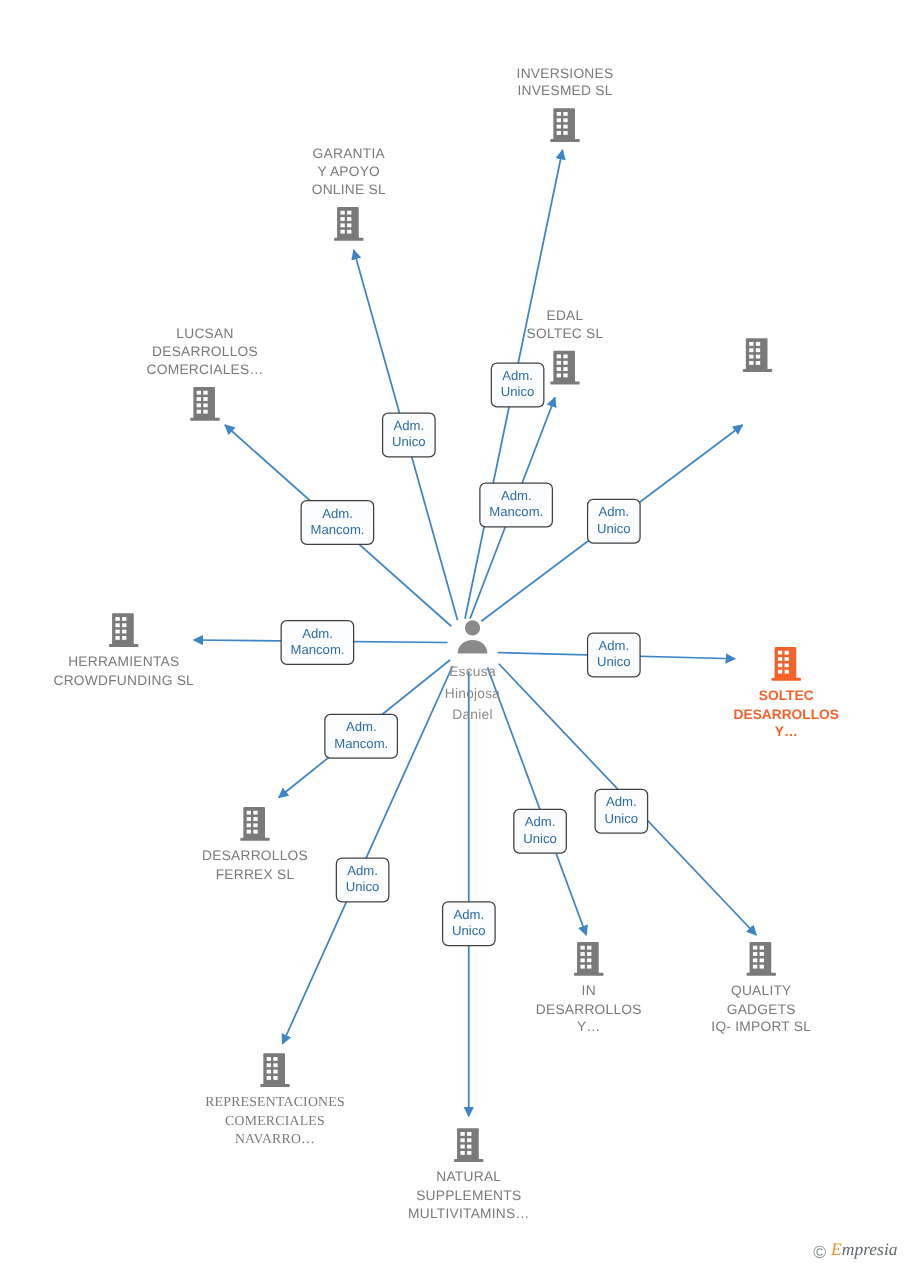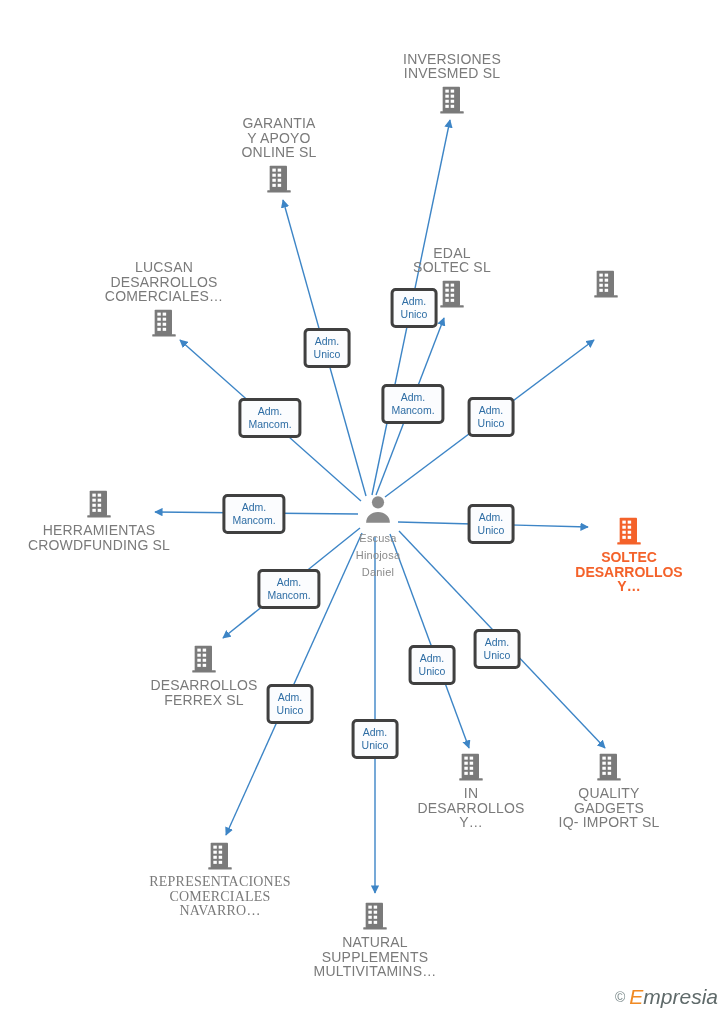--- a/index.html
+++ b/index.html
@@ -2,35 +2,35 @@
 <html><head>
 <meta charset="utf-8">
 <style>
   html,body{margin:0;padding:0;background:#ffffff;}
   body{width:728px;height:1015px;position:relative;overflow:hidden;
        font-family:"Liberation Sans","DejaVu Sans",sans-serif;}
   #stage{position:absolute;left:0;top:0;width:728px;height:1015px;}
   svg.edges{position:absolute;left:0;top:0;width:728px;height:1015px;}
   .node{position:absolute;transform:translate(-50%,0);text-align:center;width:170px;}
   .node .ico{display:block;line-height:0;margin:0 auto;}
-  .node .lbl{display:block;font-size:14px;line-height:14.6px;color:#7a7a7a;
+  .node .lbl{display:block;font-size:11px;line-height:14.6px;color:#7a7a7a;
              letter-spacing:.2px;white-space:pre-line;}
   .node.person .lbl{color:#8a8a8a;font-size:11px;line-height:17px;}
   .node.highlight .lbl{color:#f4622a;font-weight:bold;letter-spacing:0;}
   .node.above .lbl{margin-bottom:3px;}
   .node.below .lbl{margin-top:3px;}
   .elabel{position:absolute;transform:translate(-50%,-50%);
-          border:3px solid #404040;border-radius:5px;background:#fbfcfe;
+          border:1px solid #404040;border-radius:5px;background:#fbfcfe;
           color:#2e6da4;font-size:10.5px;line-height:13px;text-align:center;
           padding:4px 7px;white-space:pre-line;box-sizing:border-box;}
   #watermark{position:absolute;right:10px;bottom:6px;display:flex;align-items:center;
              gap:4px;font-size:15px;}
   #watermark .cmark{color:#7b8a8b;font-size:14px;}
-  #watermark .wtext{font-family:Liberation Sans, sans-serif;
-             font-style:italic;font-size:21px;color:#5f6a6a;}
+  #watermark .wtext{font-family:Liberation Serif, serif;
+             font-style:italic;font-size:14px;color:#5f6a6a;}
   #watermark .wtext b{color:#f08a24;font-weight:normal;}
 </style>
 </head>
 <body>
 
 <div id="stage">
   <svg class="edges" id="edge-layer" viewBox="0 0 728 1015" xmlns="http://www.w3.org/2000/svg">
     <defs>
       <marker id="arrow" viewBox="0 0 10 10" refX="9" refY="5" markerWidth="6" markerHeight="6" orient="auto-start-reverse">
         <path d="M 0 0 L 10 5 L 0 10 z" fill="#3d85c6"></path>

